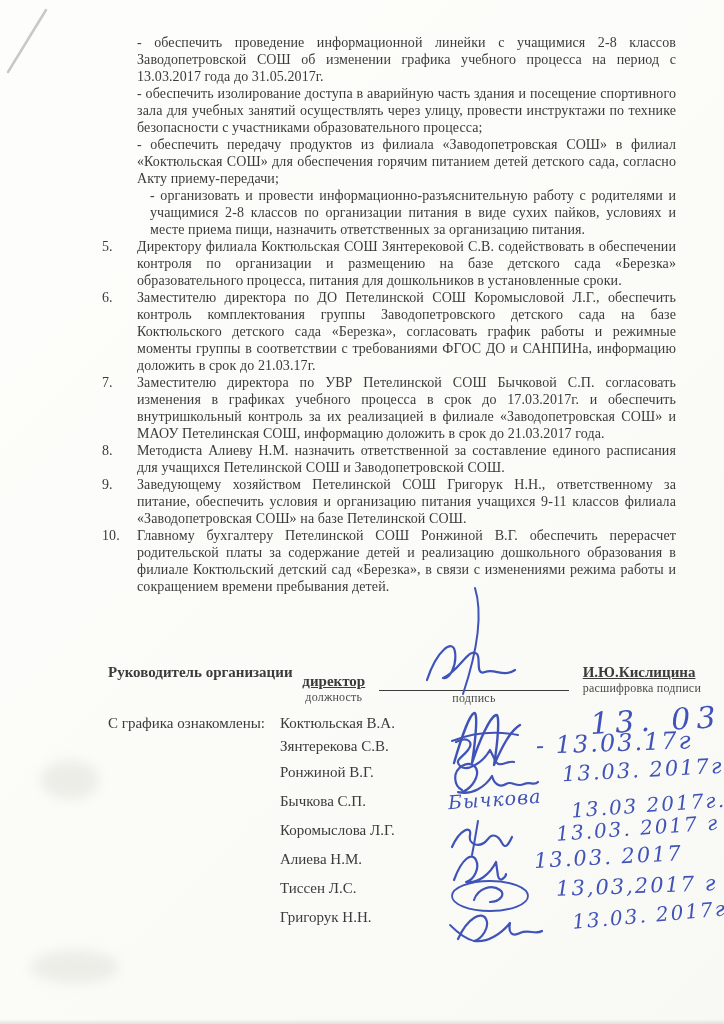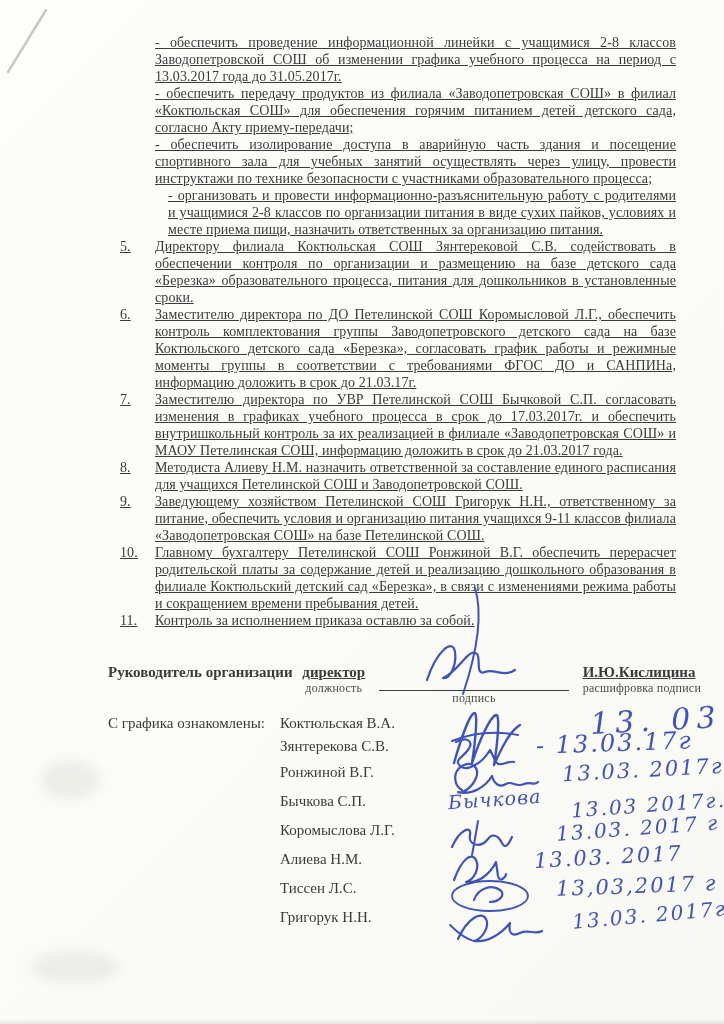--- a/index.html
+++ b/index.html
@@ -17,41 +17,40 @@
   }
   .page::after{
     content:"";position:absolute;left:0;right:0;bottom:0;height:5px;
     background:linear-gradient(180deg,rgba(0,0,0,0) 0%,rgba(120,120,115,0.18) 100%);
     pointer-events:none;
   }
   .crease{
     position:absolute;left:0;top:0;width:90px;height:110px;pointer-events:none;
   }
   .body-text{
-    position:absolute;top:34px;left:120px;right:48px;
+    position:absolute;top:34px;left:102px;right:48px;
     font-size:14px;line-height:17px;text-align:justify;
     letter-spacing:0.1px;
-    text-decoration:underline;
   }
   .sub-item{margin:0 0 0 35px;}
   .num-row{display:flex;}
   .num{flex:0 0 35px;}
   .num-text{flex:1;text-align:justify;}
   .leader-row{
     position:absolute;top:664px;left:108px;right:40px;
     font-size:15px;white-space:nowrap;
   }
   .b{font-weight:bold;}
   .u{text-decoration:underline;}
   .caption{
     display:block;font-size:12px;font-weight:normal;color:#4a4a4a;
     text-align:center;letter-spacing:0.2px;
   }
   .col{display:inline-block;vertical-align:top;}
-  .pos-col{margin-left:6px;}
+  .pos-col{margin-left:6px;margin-top:9px;}
   .sigline-col{width:190px;margin:8px 10px;position:relative;}
   .sigline{display:block;border-bottom:1.5px solid #3b3b3b;height:18px;}
   .sig-kislitsina{position:absolute;left:40px;bottom:8px;overflow:visible;}
   .ink{stroke:#4053b8;fill:none;stroke-linecap:round;stroke-linejoin:round;}
   .ack{position:absolute;top:700px;left:108px;right:20px;font-size:15px;}
   .ack-row{position:relative;height:29px;white-space:nowrap;}
   .ack-row .name{display:inline-block;width:164px;}
   .ack-indent{margin-left:172px;}
   .sig{vertical-align:middle;overflow:visible;margin-right:8px;}
   .hw{
@@ -76,22 +75,22 @@
 
   <svg class="crease" width="90" height="110" viewBox="0 0 90 110">
     <path d="M46,10 L8,72" stroke="#c9c9c2" stroke-width="2.5" fill="none" stroke-linecap="round"></path>
     <path d="M46,10 L14,78" stroke="#ededе8" stroke-width="1" fill="none"></path>
   </svg>
   <div class="noise" style="left:40px;top:760px;width:60px;height:40px;"></div>
   <div class="noise" style="left:30px;top:950px;width:90px;height:34px;"></div>
 
   <div class="body-text">
     <p class="sub-item" style="margin-top:0;margin-bottom:0;">- обеспечить проведение информационной линейки с учащимися 2-8 классов Заводопетровской СОШ об изменении графика учебного процесса на период с 13.03.2017 года до 31.05.2017г.</p>
+    <p class="sub-item" style="margin-top:0;margin-bottom:0;">- обеспечить изолирование доступа в аварийную часть здания и посещение спортивного зала для учебных занятий осуществлять через улицу, провести инструктажи по технике безопасности с участниками образовательного процесса;</p>
     <p class="sub-item" style="margin-top:0;margin-bottom:0;">- обеспечить передачу продуктов из филиала «Заводопетровская СОШ» в филиал «Коктюльская СОШ» для обеспечения горячим питанием детей детского сада, согласно Акту приему-передачи;</p>
-    <p class="sub-item" style="margin-top:0;margin-bottom:0;">- обеспечить изолирование доступа в аварийную часть здания и посещение спортивного зала для учебных занятий осуществлять через улицу, провести инструктажи по технике безопасности с участниками образовательного процесса;</p>
     <p class="sub-item" style="margin-top:0;margin-bottom:0;margin-left:48px;">- организовать и провести информационно-разъяснительную работу с родителями и учащимися 2-8 классов по организации питания в виде сухих пайков, условиях и месте приема пищи, назначить ответственных за организацию питания.</p>
 
     <div class="num-row">
       <span class="num">5.</span>
       <span class="num-text">Директору филиала Коктюльская СОШ Зянтерековой С.В. содействовать в обеспечении контроля по организации и размещению на базе детского сада «Березка» образовательного процесса, питания для дошкольников в установленные сроки.</span>
     </div>
     <div class="num-row">
       <span class="num">6.</span>
       <span class="num-text">Заместителю директора по ДО Петелинской СОШ Коромысловой Л.Г., обеспечить контроль комплектования группы Заводопетровского детского сада на базе Коктюльского детского сада «Березка», согласовать график работы и режимные моменты группы в соответствии с требованиями ФГОС ДО и САНПИНа, информацию доложить в срок до 21.03.17г.</span>
     </div>
@@ -103,24 +102,20 @@
       <span class="num">8.</span>
       <span class="num-text">Методиста Алиеву Н.М. назначить ответственной за составление единого расписания для учащихся Петелинской СОШ и Заводопетровской СОШ.</span>
     </div>
     <div class="num-row">
       <span class="num">9.</span>
       <span class="num-text">Заведующему хозяйством Петелинской СОШ Григорук Н.Н., ответственному за питание, обеспечить условия и организацию питания учащихся 9-11 классов филиала «Заводопетровская СОШ» на базе Петелинской СОШ.</span>
     </div>
     <div class="num-row">
       <span class="num">10.</span>
       <span class="num-text">Главному бухгалтеру Петелинской СОШ Ронжиной В.Г. обеспечить перерасчет родительской платы за содержание детей и реализацию дошкольного образования в филиале Коктюльский детский сад «Березка», в связи с изменениями режима работы и сокращением времени пребывания детей.</span>
-    </div>
-    <div class="num-row">
-      <span class="num">11.</span>
-      <span class="num-text">Контроль за исполнением приказа оставлю за собой.</span>
     </div>
   </div>
 
   <div class="leader-row">
     <span class="b">Руководитель организации</span>
     <span class="col pos-col">
       <span class="b u">директор</span>
       <span class="caption">должность</span>
     </span>
     <span class="col sigline-col">

